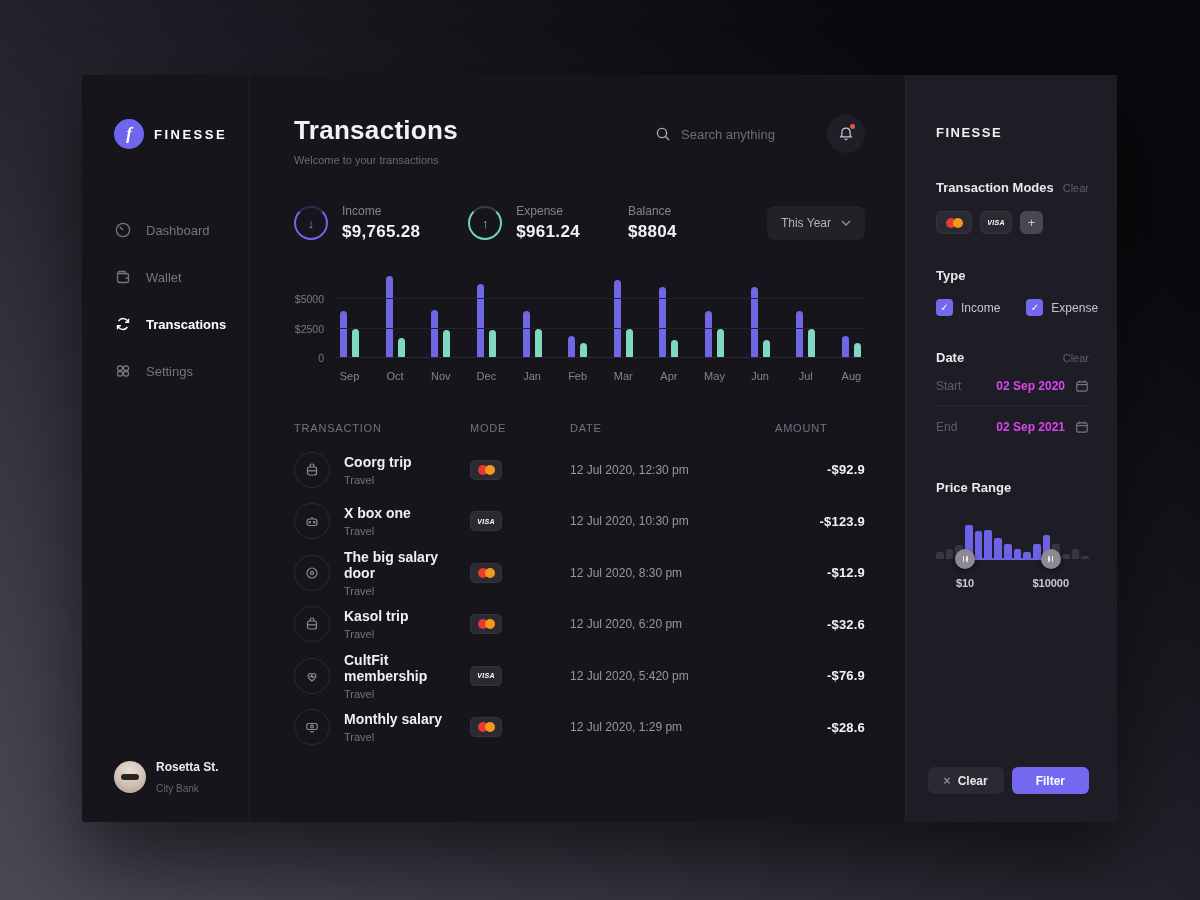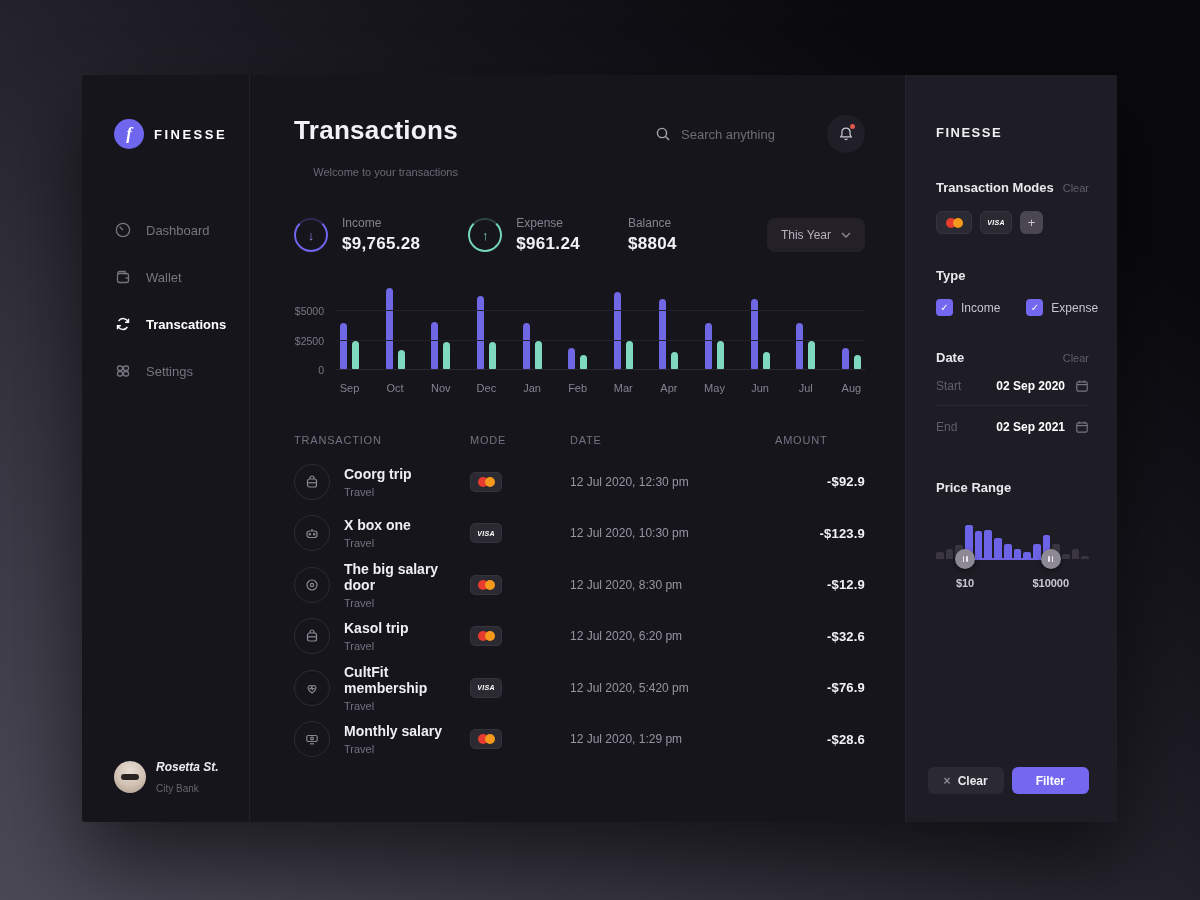--- a/index.html
+++ b/index.html
@@ -21,27 +21,27 @@
     font-style:italic; font-weight:700; font-size:17px; color:#fff; font-family:"Liberation Serif", serif; }
   .brand { font-size:13px; font-weight:700; letter-spacing:2.5px; color:#fff; }
   .nav { margin-top:62px; display:flex; flex-direction:column; gap:9px; }
   .nav-item { display:flex; align-items:center; gap:14px; padding:10px 0; color:#77747f; font-size:13px; cursor:pointer; }
   .nav-item svg { stroke:#77747f; }
   .nav-item.active { color:#fff; font-weight:600; }
   .nav-item.active svg { stroke:#fff; }
   .profile { margin-top:auto; display:flex; align-items:center; gap:10px; }
   .avatar { width:32px; height:32px; border-radius:50%; background:radial-gradient(circle at 50% 30%, #e8ddd2 0%, #cfc0b2 55%, #a9988a 100%); position:relative; overflow:hidden; }
   .avatar::after { content:""; position:absolute; left:7px; top:13px; width:18px; height:6px; border-radius:3px; background:#2a2420; }
-  .profile-name { font-size:12px; font-weight:700; color:#eceaf0;font-style:italic; }
+  .profile-name { font-size:12px; font-weight:700; color:#eceaf0; }
   .profile-bank { font-size:10px; color:#67646f; margin-top:9px; }
   
   .main { flex:1; padding:40px 40px 0 44px; display:flex; flex-direction:column; min-width:0; }
   .main-header { display:flex; align-items:flex-start; }
   .page-title { font-size:26px; font-weight:600; letter-spacing:.3px; }
-  .page-subtitle { font-size:11px; color:#6b6874; margin-top:20px;text-align:right; }
+  .page-subtitle { font-size:11px; color:#6b6874; margin-top:8px; }
   .header-right { margin-left:auto; display:flex; align-items:center; gap:16px; }
   .search { display:flex; align-items:center; gap:10px; }
   .search input { background:transparent; border:none; outline:none; color:#b7b4c0; font-size:13px; width:130px; font-family:inherit; }
   .search input::placeholder { color:#6e6b77; }
   .bell-wrap { width:38px; height:38px; border-radius:50%; background:#201e26; display:flex; align-items:center; justify-content:center; position:relative; cursor:pointer; }
   .bell-dot { position:absolute; top:9px; right:10px; width:5px; height:5px; border-radius:50%; background:#e2574b; }
   
   .stats { display:flex; align-items:center; margin-top:38px; }
   .stat { display:flex; align-items:center; gap:14px; margin-right:48px; }
   .ring { width:34px; height:34px; border-radius:50%; border:2.5px solid; display:flex; align-items:center; justify-content:center; font-size:13px; }
@@ -93,21 +93,21 @@
   .chip.mc-chip { width:36px; }
   .chip.visa-chip { width:32px; }
   .chip.add-chip { width:23px; background:#4a4752; border:none; color:#cac8d1; font-size:13px; }
   .type-row { display:flex; gap:26px; margin-top:16px; }
   .check-item { display:flex; align-items:center; gap:8px; cursor:pointer; }
   .checkbox { width:17px; height:17px; border-radius:4px; background:#7468f0; display:flex; align-items:center; justify-content:center; font-size:10px; color:#fff; }
   .check-label { font-size:12px; color:#c7c5cf; }
   .date-row { display:flex; align-items:center; margin-top:14px; padding-bottom:12px; }
   .date-row.first { border-bottom:1px solid #2a2831; }
   .date-label { font-size:12px; color:#615e6a; }
-  .date-value { margin-left:auto; font-size:12px; font-weight:700; color:#ffffff; margin-right:10px; }
+  .date-value { margin-left:auto; font-size:12px; font-weight:700; color:#d946ef; margin-right:10px; }
   
   .histo-wrap { position:relative; margin-top:22px; height:56px; }
   .histo { position:absolute; left:0; right:0; bottom:14px; height:34px; display:flex; align-items:flex-end; gap:2px; }
   .h-bar { flex:1; border-radius:2px 2px 0 0; background:#39363f; }
   .h-bar.active { background:#6d63e6; }
   .range-track { position:absolute; bottom:13px; height:2px; background:#6d63e6; }
   .handle { position:absolute; bottom:4px; width:20px; height:20px; border-radius:50%; background:#8d8a96; transform:translateX(-50%); cursor:grab; box-shadow:0 2px 5px rgba(0,0,0,.4); display:flex; align-items:center; justify-content:center; gap:2px; }
   .handle i { width:1.5px; height:6px; background:#e8e7ec; border-radius:1px; }
   .range-labels { position:relative; height:14px; margin-top:4px; }
   .range-labels span { position:absolute; transform:translateX(-50%); font-size:11px; font-weight:600; color:#cac8d1; }

